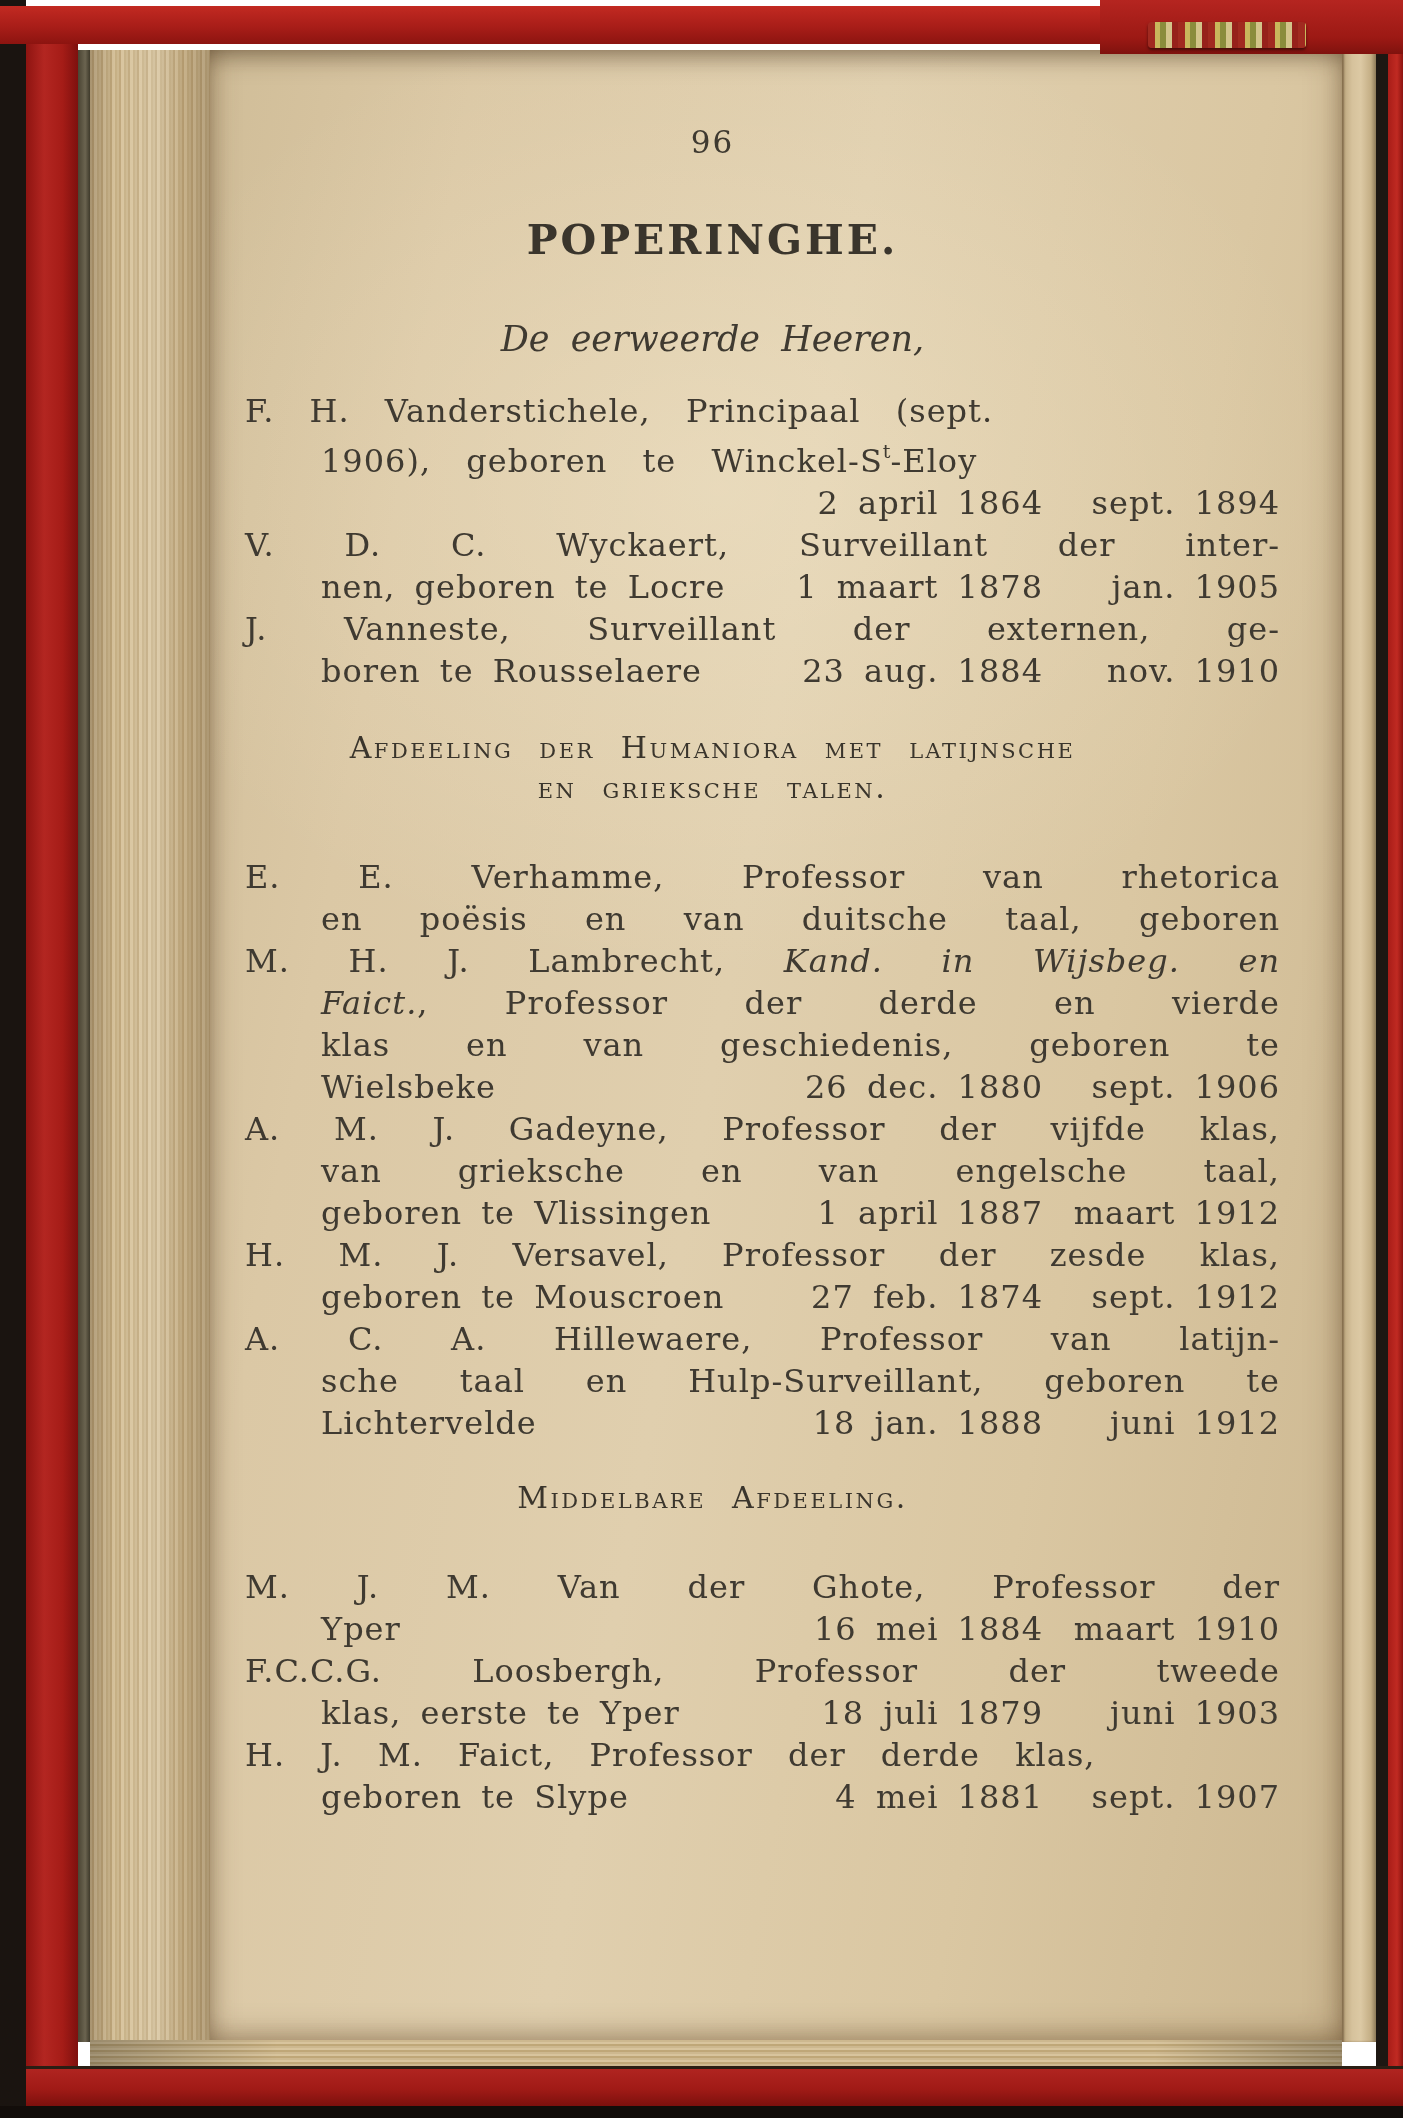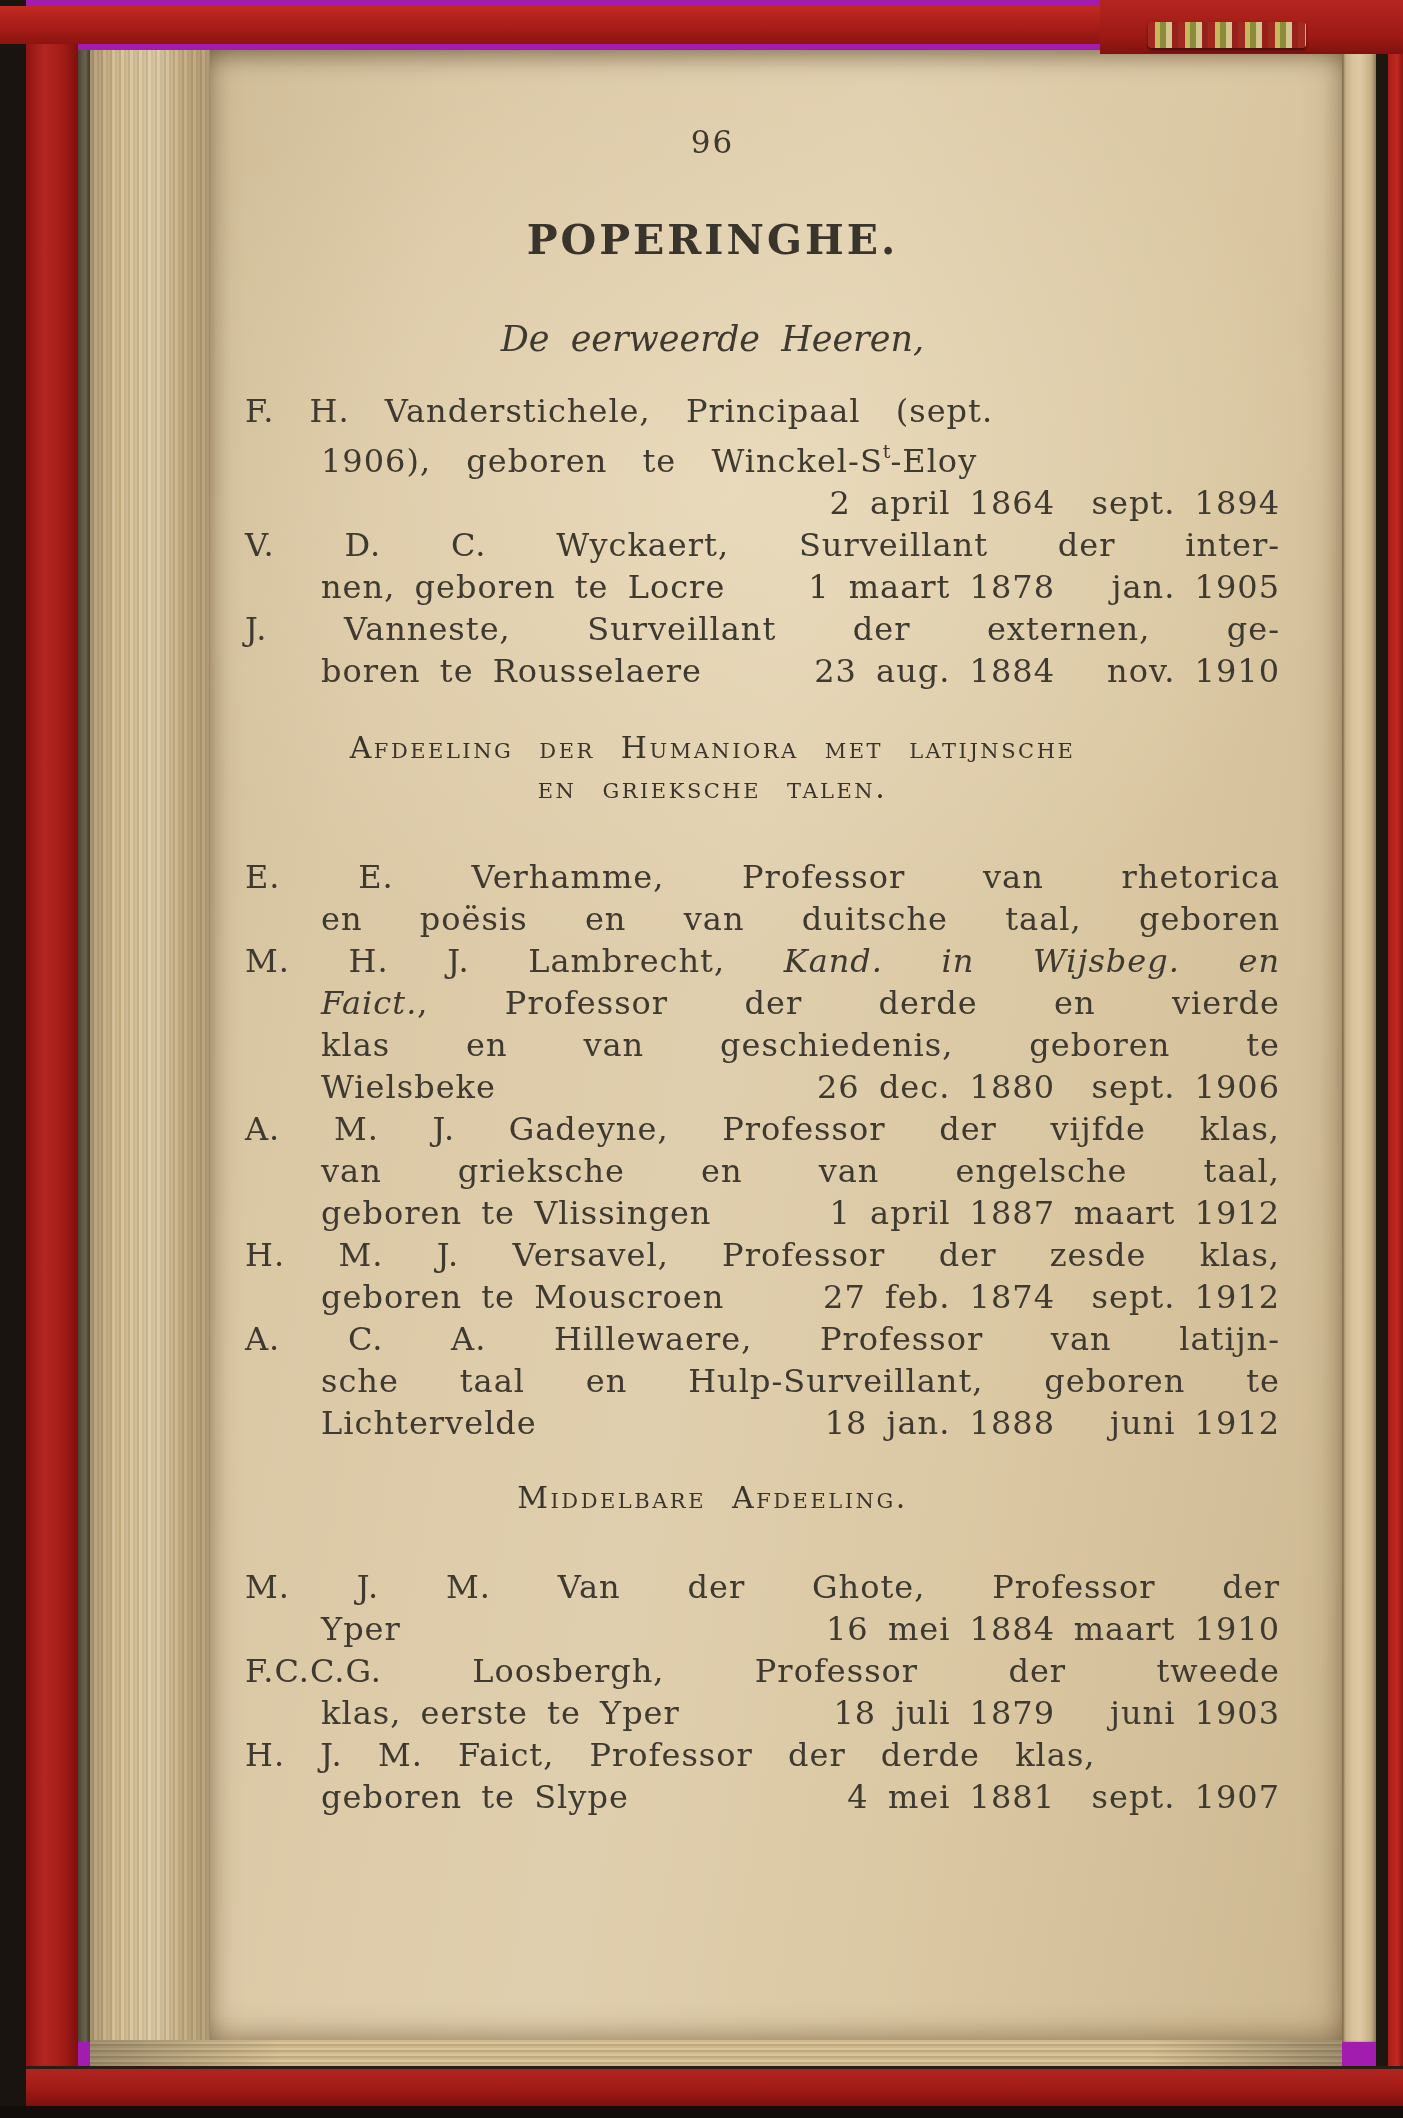--- a/index.html
+++ b/index.html
@@ -1,16 +1,16 @@
 <!DOCTYPE html>
 <html><head>
 <meta charset="utf-8">
 <style>
   html,body{margin:0;padding:0;background:#16110d;}
-  #scene{position:relative;width:1403px;height:2118px;background:#a21caf;overflow:hidden;
+  #scene{position:relative;width:1403px;height:2118px;background:#ffffff;overflow:hidden;
          font-family:"DejaVu Serif","Liberation Serif",serif;}
   #scene *{box-sizing:border-box;}
 
   
   .abs{position:absolute;}
   .black-left{left:0;top:0;width:26px;height:2118px;background:#1a1410;}
   .red-left{left:26px;top:40px;width:52px;height:2028px;
             background:linear-gradient(90deg,#8e1411,#b32621 35%,#a51c17 70%,#7e100e);}
   .board-edge{left:78px;top:50px;width:12px;height:1992px;
               background:linear-gradient(90deg,#4a4433,#6b6450 60%,#3f3a2b);}
@@ -52,21 +52,21 @@
       padding:70px 62px 0 35px;
       color:#3f3a31;}
 
   .line{line-height:42px;font-size:32px;letter-spacing:1px;word-spacing:8px;}
   .cont{padding-left:76px;}
   .spread{word-spacing:24px;}
   .fill{text-align:justify;text-align-last:justify;-moz-text-align-last:justify;}
   .it{font-style:italic;}
   sup.sup{font-size:19px;position:relative;top:-2px;vertical-align:super;letter-spacing:0;}
 
-  .line.dates{display:flex;align-items:baseline;}
+  .line.dates{display:flex;align-items:baseline;gap:12px;}
   .line.dates .lt{flex:0 1 auto;}
   .line.dates .d1{margin-left:auto;text-align:right;white-space:nowrap;}
   .line.dates .d2{width:225px;text-align:right;white-space:nowrap;}
 
   .center{text-align:center;position:relative;left:-50px;}
   .pageno{line-height:44px;font-size:31px;letter-spacing:2px;}
   .title{margin-top:48px;line-height:56px;font-size:41px;font-weight:bold;letter-spacing:3px;color:#3a352c;}
   .subtitle{margin-top:48px;line-height:46px;font-size:35px;font-style:italic;word-spacing:10px;}
   .entries.sec1{margin-top:28px;}
   .heading{margin-top:36px;margin-bottom:48px;color:#3a352c;}

